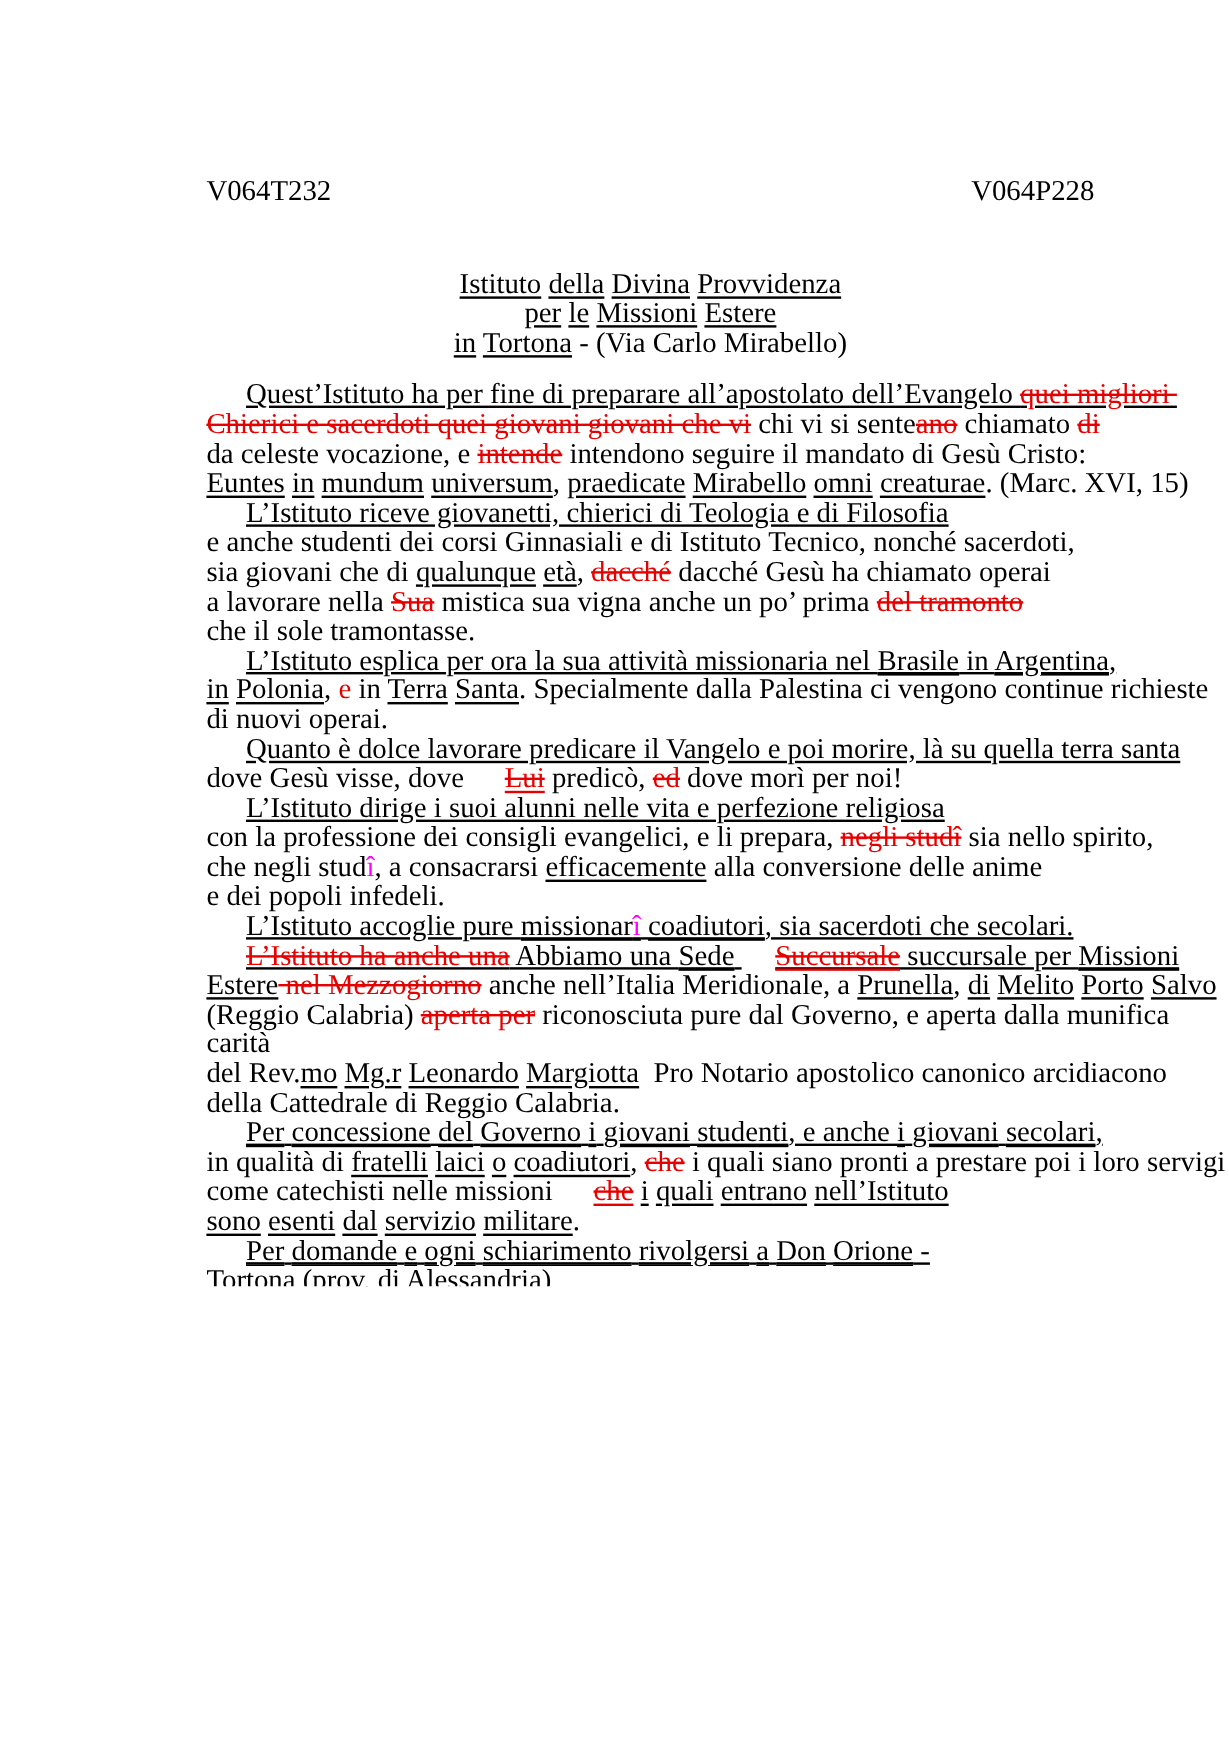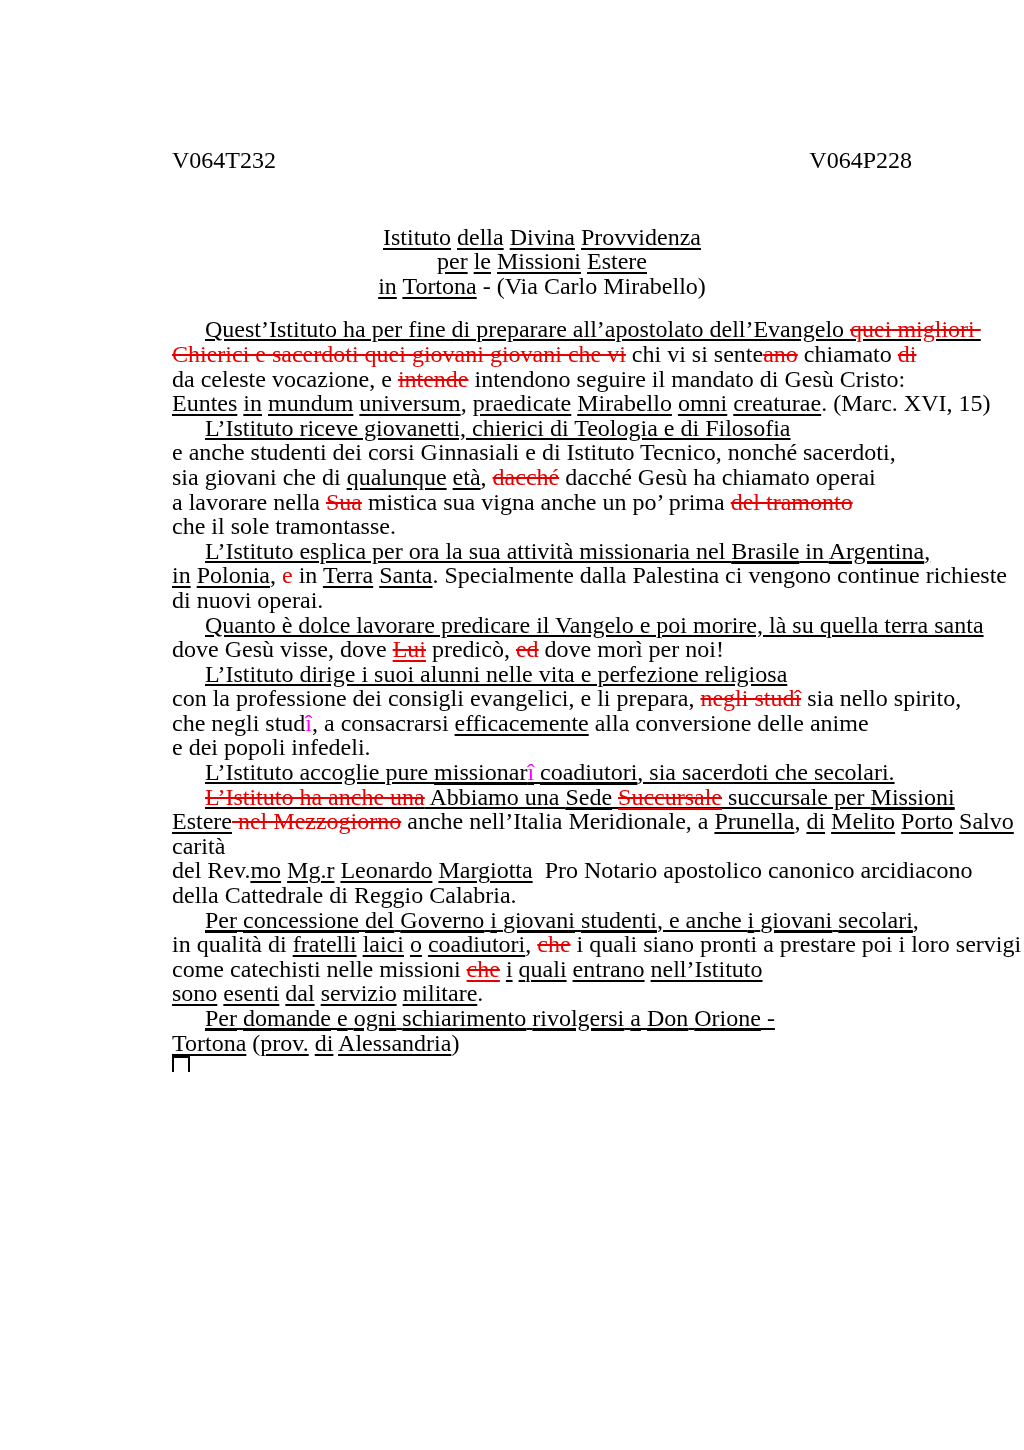--- a/index.html
+++ b/index.html
@@ -13,21 +13,21 @@
   }
   .content{position:absolute;left:172px;top:148px;width:740px;}
   .header{display:flex;justify-content:space-between;white-space:pre;}
   .title{margin-top:52px;text-align:center;}
   .bodytext{margin-top:19px;}
   .line{white-space:pre;}
   .indent{padding-left:33px;text-decoration:underline;}
   .u{text-decoration:underline;text-decoration-color:#000;text-decoration-thickness:1.5px;text-underline-offset:3px;}
   .u2{text-decoration:underline;text-decoration-style:double;text-decoration-color:#000;text-decoration-thickness:1px;text-underline-offset:2px;}
   .d{color:var(--red);text-decoration:line-through;text-decoration-thickness:1.5px;}
-  .du{color:var(--red);text-decoration:underline line-through;text-decoration-thickness:1.5px;text-underline-offset:3px;}
+  .du{color:var(--red);text-decoration:underline line-through;text-decoration-thickness:1.5px;text-underline-offset:3px;margin-left:28px;}
   .r{color:var(--red);}
   .m{color:var(--magenta);}
   .mu{color:var(--magenta);text-decoration:underline;text-decoration-color:#000;text-decoration-thickness:1.5px;text-underline-offset:3px;}
   .box{display:inline-block;width:14px;height:17px;border:2px solid #000;vertical-align:-2px;}
 </style>
 </head>
 <body>
 
 <div class="sheet" style="--red: #e60000; --magenta: #ff00ff;">
   <div class="content">
@@ -55,20 +55,21 @@
         <div class="line"><span>di nuovi operai.</span></div>
         <div class="line indent"><span>Quanto è dolce lavorare predicare il Vangelo e poi morire, là su quella terra santa</span></div>
         <div class="line"><span>dove Gesù visse, dove </span><span class="du">Lui</span><span> predicò, </span><span class="d">ed</span><span> dove morì per noi!</span></div>
         <div class="line indent"><span>L’Istituto dirige i suoi alunni nelle vita e perfezione religiosa</span></div>
         <div class="line"><span>con la professione dei consigli evangelici, e li prepara, </span><span class="d">negli studî</span><span> sia nello spirito,</span></div>
         <div class="line"><span>che negli stud</span><span class="m">î</span><span>, a consacrarsi </span><span class="u">efficacemente</span><span> alla conversione delle anime</span></div>
         <div class="line"><span>e dei popoli infedeli.</span></div>
         <div class="line indent"><span>L’Istituto accoglie pure </span><span class="u">missionar</span><span class="mu">î</span><span> </span><span class="u">coadiutori</span><span>, sia sacerdoti che secolari.</span></div>
         <div class="line indent"><span class="d">L’Istituto ha anche una</span><span> Abbiamo una </span><span class="u">Sede</span><span> </span><span class="du">Succursale</span><span> succursale per </span><span class="u">Missioni</span></div>
         <div class="line"><span class="u">Estere</span><span class="d"> nel Mezzogiorno</span><span> anche nell’Italia Meridionale, a </span><span class="u">Prunella</span><span>, </span><span class="u">di</span> <span class="u">Melito</span> <span class="u">Porto</span> <span class="u">Salvo</span></div>
+        <div class="line"><span>(Reggio Calabria) </span><span class="d">aperta per</span><span> riconosciuta pure dal Governo, e aperta dalla munifica</span></div>
         <div class="line"><span>carità</span></div>
         <div class="line"><span>del Rev.</span><span class="u">mo</span> <span class="u">Mg.r</span> <span class="u">Leonardo</span> <span class="u">Margiotta</span><span>  Pro Notario apostolico canonico arcidiacono</span></div>
         <div class="line"><span>della Cattedrale di Reggio Calabria.</span></div>
         <div class="line indent"><span class="u">Per</span> <span class="u">concessione</span> <span class="u">del</span> <span class="u">Governo</span> <span class="u">i</span> <span class="u">giovani</span> <span class="u">studenti</span><span>, e anche </span><span class="u">i</span> <span class="u">giovani</span> <span class="u">secolari</span><span>,</span></div>
         <div class="line"><span>in qualità di </span><span class="u">fratelli</span> <span class="u">laici</span> <span class="u">o</span> <span class="u">coadiutori</span><span>, </span><span class="d">che</span><span> i quali siano pronti a prestare poi i loro servigi</span></div>
         <div class="line"><span>come catechisti nelle missioni </span><span class="du">che</span><span> </span><span class="u">i</span> <span class="u">quali</span> <span class="u">entrano</span> <span class="u">nell’Istituto</span></div>
         <div class="line"><span class="u">sono</span> <span class="u">esenti</span> <span class="u">dal</span> <span class="u">servizio</span> <span class="u">militare</span><span>.</span></div>
         <div class="line indent"><span class="u2">Per</span> <span class="u2">domande</span> <span class="u2">e</span> <span class="u2">ogni</span> <span class="u2">schiarimento</span> <span class="u2">rivolgersi</span> <span class="u2">a</span> <span class="u2">Don</span> <span class="u2">Orione</span><span> -</span></div>
         <div class="line"><span class="u">Tortona</span><span> (</span><span class="u">prov.</span> <span class="u">di</span> <span class="u">Alessandria</span><span>)</span></div>
         <div class="line"><span class="box"></span></div>

